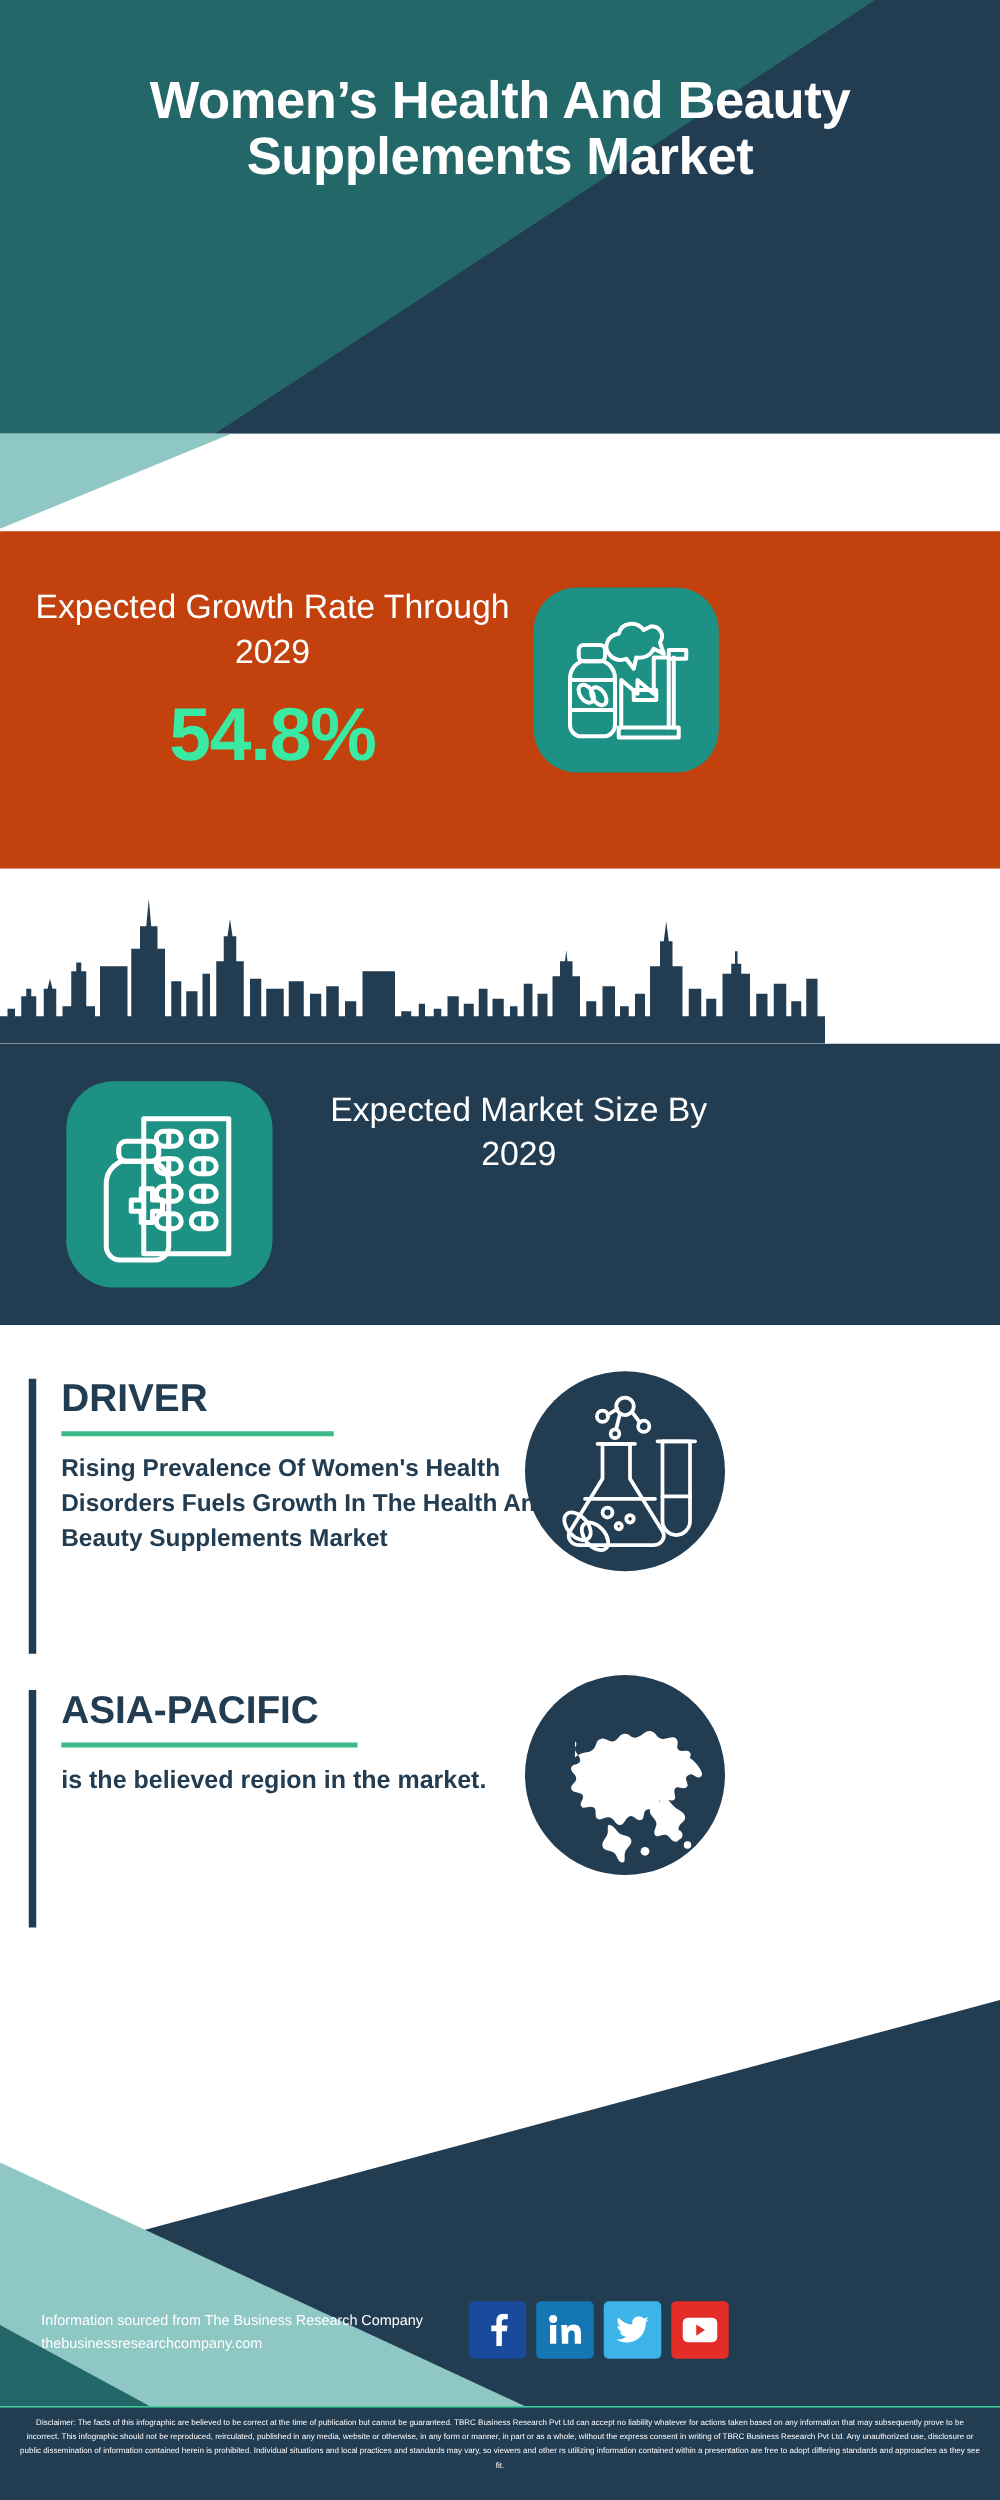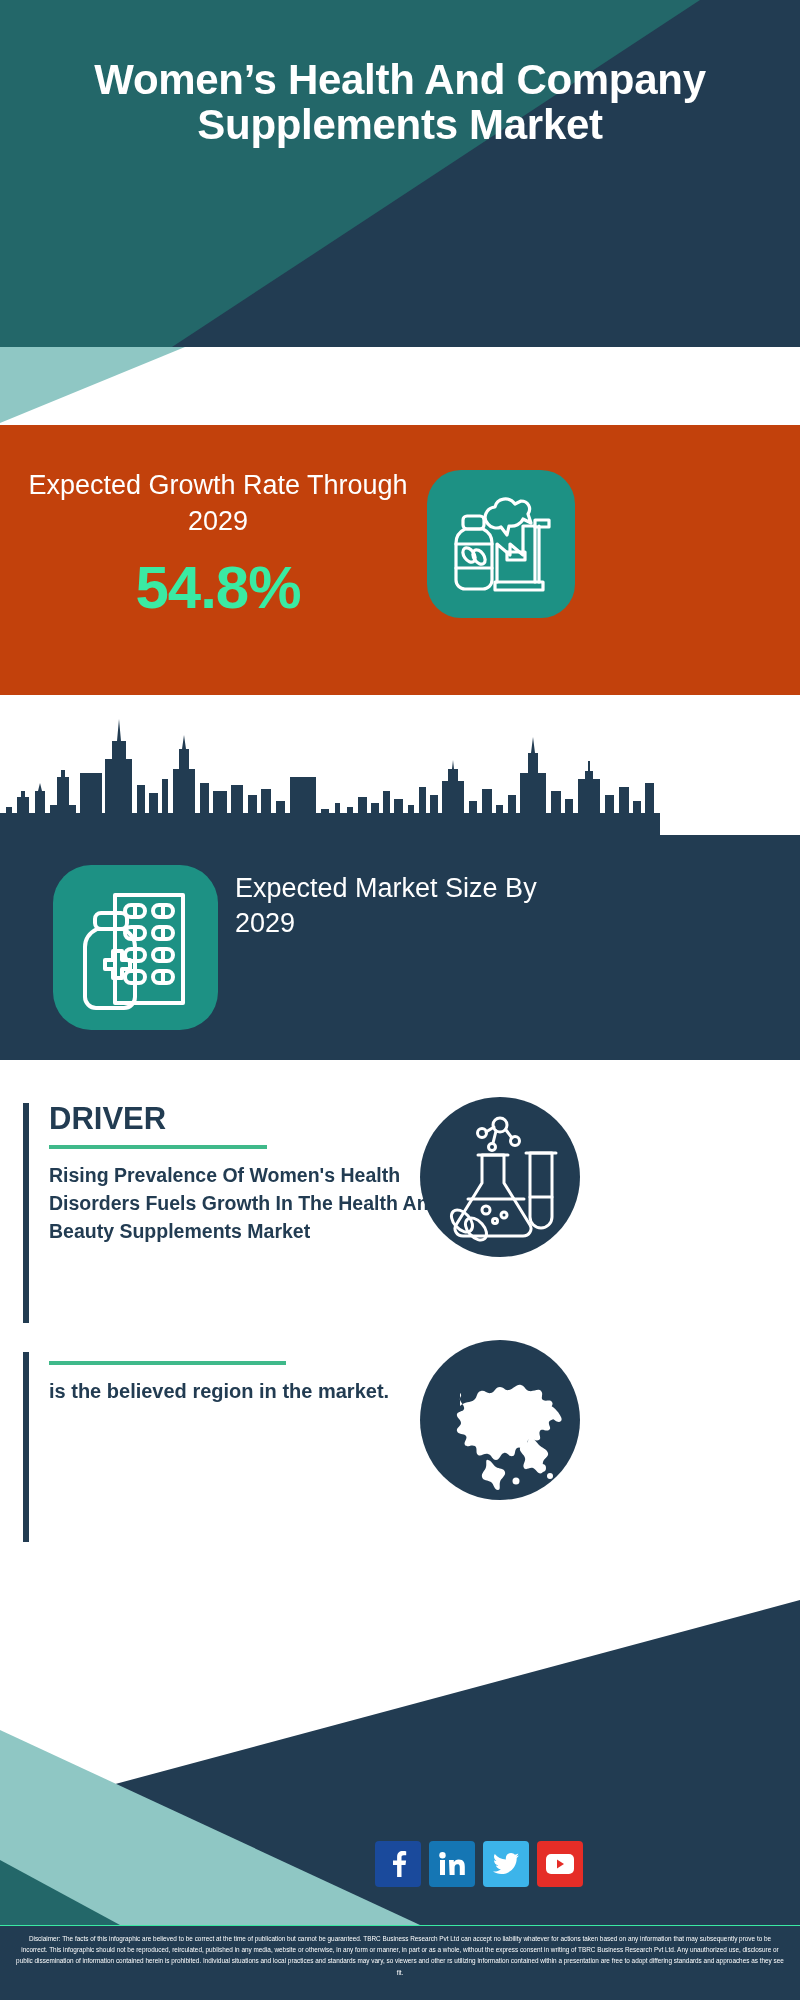--- a/index.html
+++ b/index.html
@@ -74,21 +74,21 @@
   .skyline svg { position:absolute; left:0; bottom:0; width:800px; height:118px; display:block; }
 
   
   .market {
     position:absolute; left:0; top:835px; width:800px; height:225px;
     background:#223c52;
   }
   .icon-box.market-icon { left:53px; top:30px; width:165px; height:165px; border-radius:38px; }
   .market-label {
     position:absolute; left:235px; top:36px; width:360px;
-    color:#ffffff;
+    text-align:center; color:#ffffff;
     font-size:27px; line-height:1.3;
   }
   .market-value {
     position:absolute; left:228px; top:122px; width:370px;
     text-align:center; color:#3aeaa3;
     font-size:52px; font-weight:bold; letter-spacing:-1px; line-height:1;
   }
 
   
   .info-area { position:absolute; left:0; top:1060px; width:800px; height:660px; background:#ffffff; }
@@ -170,21 +170,21 @@
   .disclaimer p { text-align:center; }
 </style>
 </head>
 <body>
 
 <div class="page">
 
   <div class="header">
     <div class="header-wedge"></div>
   </div>
-  <h1 class="header-title">Women’s Health And Company Supplements Market</h1>
+  <h1 class="header-title">Women’s Health And Beauty Supplements Market</h1>
 
   <div class="band-white">
     <div class="band-teal-tri"></div>
   </div>
 
   <div class="growth">
     <div class="growth-label">Expected Growth Rate Through 2029</div>
     <div class="growth-value">54.8%</div>
     <div class="icon-box growth-icon">
       <svg viewBox="0 0 148 148" fill="none" stroke="#ffffff" stroke-width="3.2" stroke-linejoin="round" stroke-linecap="round">
@@ -285,20 +285,21 @@
       <line x1="110" y1="100" x2="132" y2="100"></line>
 
       <ellipse cx="42" cy="124" rx="8" ry="13" transform="rotate(-42 42 124)"></ellipse>
       <ellipse cx="56" cy="132" rx="8" ry="13" transform="rotate(-42 56 132)"></ellipse>
     </svg>
   </div>
 
   <div class="block" id="block-region">
     <div class="rule"></div>
     <div class="body">
+      <div class="heading">ASIA-PACIFIC</div>
       <div class="underline"></div>
       <div class="text">is the believed region in the market.</div>
     </div>
   </div>
   <div class="circle-icon" id="icon-region">
     <svg viewBox="0 0 160 160">
       <path fill="#ffffff" d="M40 66 c5 -5 10 -3 14 -6 c4 -3 2 -8 7 -9 c4 -1 6 3 10 2 c4 -1 4 -6 9 -6 c4 0 5 4 9 3 c5 -1 7 -6 12 -5 c4 1 4 5 8 6 c5 1 9 -3 12 0 c3 3 -1 7 2 9 c3 2 7 -1 9 2 c2 3 -2 5 -1 8 c1 3 6 3 5 7 c-1 3 -6 2 -7 5 c-1 3 3 6 0 8 c-3 2 -7 -2 -9 1 c-2 3 2 7 -1 9 c-4 2 -7 -3 -10 -1 c-3 2 0 7 -3 9 c-3 2 -6 -2 -9 0 c-3 2 -1 7 -4 8 c-4 1 -6 -4 -9 -3 c-4 1 -4 7 -8 7 c-4 0 -4 -5 -8 -6 c-4 -1 -7 3 -10 1 c-3 -2 0 -7 -3 -9 c-4 -2 -8 2 -10 -1 c-2 -3 3 -6 1 -9 c-2 -3 -8 -1 -9 -5 c-1 -3 4 -5 4 -8 c0 -4 -5 -5 -4 -9 c1 -3 6 -2 7 -5 c1 -3 -3 -6 -4 -9 c-1 -3 3 -4 0 -7 z"></path>
       <path fill="#ffffff" d="M110 96 c4 2 6 6 9 9 c3 3 8 4 9 8 c1 4 -4 5 -5 9 c-1 4 2 9 -1 11 c-4 2 -6 -4 -9 -5 c-4 -1 -7 3 -9 0 c-2 -3 2 -7 1 -10 c-1 -4 -6 -6 -5 -10 c1 -4 7 -3 8 -7 c1 -3 -1 -6 2 -5 z"></path>
       <path fill="#ffffff" d="M68 120 c4 1 5 5 8 7 c3 2 8 1 9 5 c1 4 -4 6 -5 10 c-1 3 1 8 -2 8 c-4 0 -4 -6 -7 -8 c-3 -2 -8 -1 -9 -5 c-1 -4 3 -6 4 -10 c1 -3 -1 -8 2 -7 z"></path>
       <path fill="#ffffff" d="M128 66 c4 -1 7 3 10 6 c2 3 5 7 3 9 c-3 3 -7 -2 -10 -3 c-3 -1 -7 1 -7 -3 c0 -4 1 -8 4 -9 z"></path>
@@ -307,20 +308,24 @@
       <circle fill="#ffffff" cx="96" cy="141" r="3.5"></circle>
     </svg>
   </div>
 
   <div class="footer-shape">
     <div class="f-navy"></div>
     <div class="f-teal-light"></div>
     <div class="f-teal-dark"></div>
   </div>
 
+  <div class="footer-text">
+    <div>Information sourced from The Business Research Company</div>
+    <div>thebusinessresearchcompany.com</div>
+  </div>
 
   <div class="social">
     <a class="fb" href="#">
       <svg width="22" height="26" viewBox="0 0 22 26">
           <path fill="#fff" d="M14.5 26V14h4l.6-4.6h-4.6V6.5c0-1.3.4-2.2 2.3-2.2h2.4V.2C18.8.1 17.4 0 15.8 0c-3.4 0-5.7 2-5.7 5.8v3.6H6V14h4.1v12z"></path>
         </svg>
     </a>
     <a class="li" href="#">
       <svg width="26" height="24" viewBox="0 0 26 24">
           <rect fill="#fff" x="1" y="8" width="5" height="15"></rect>

